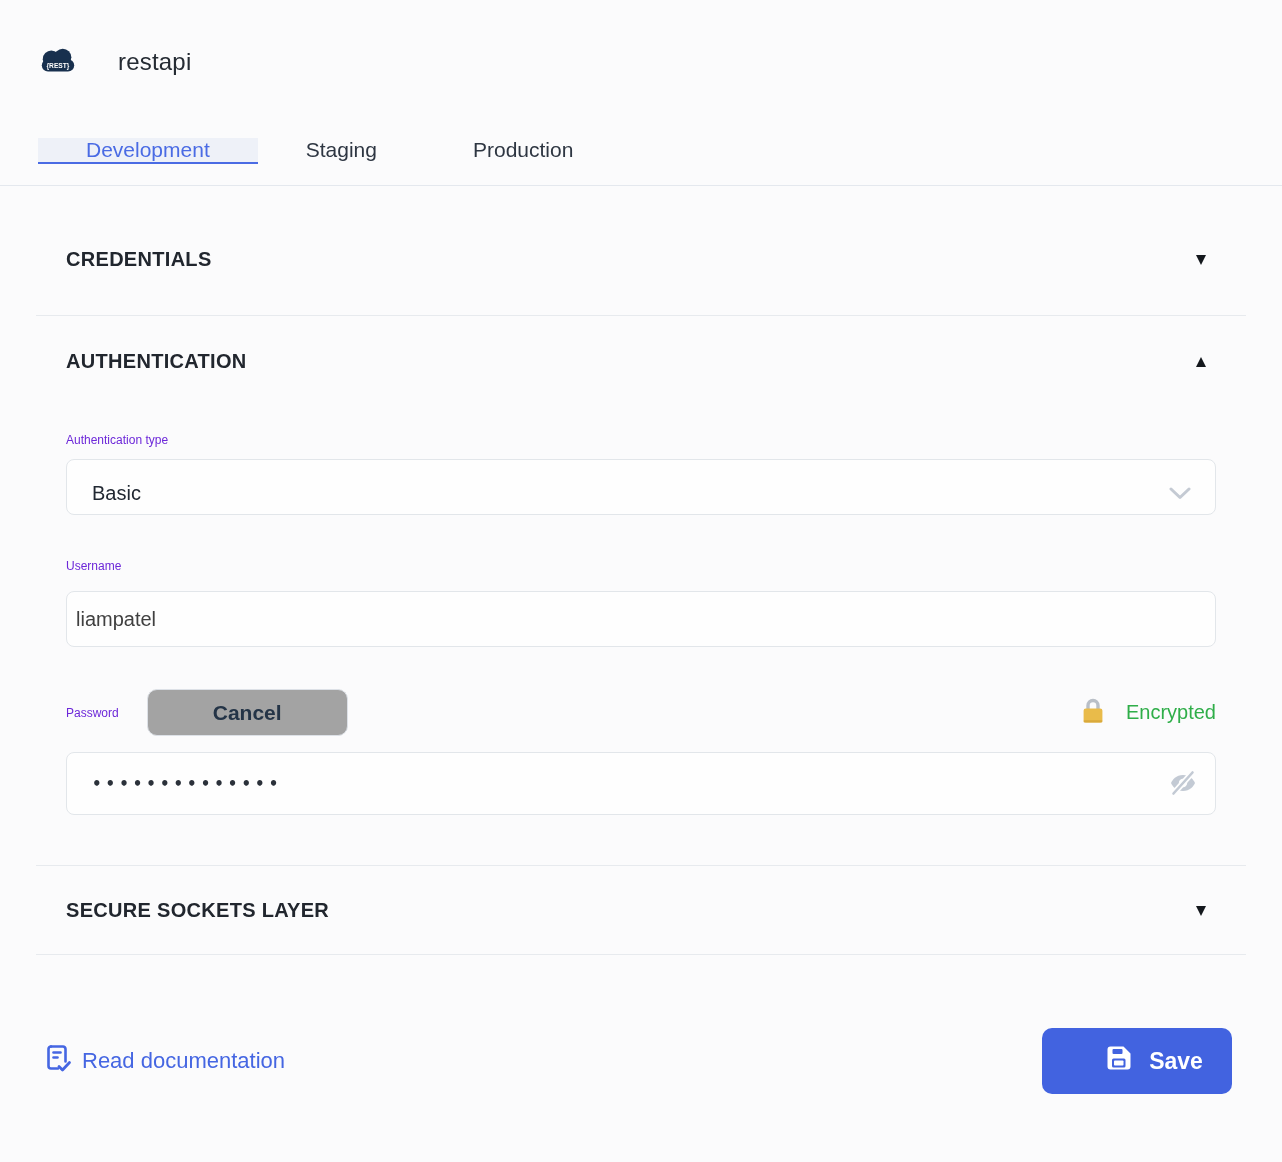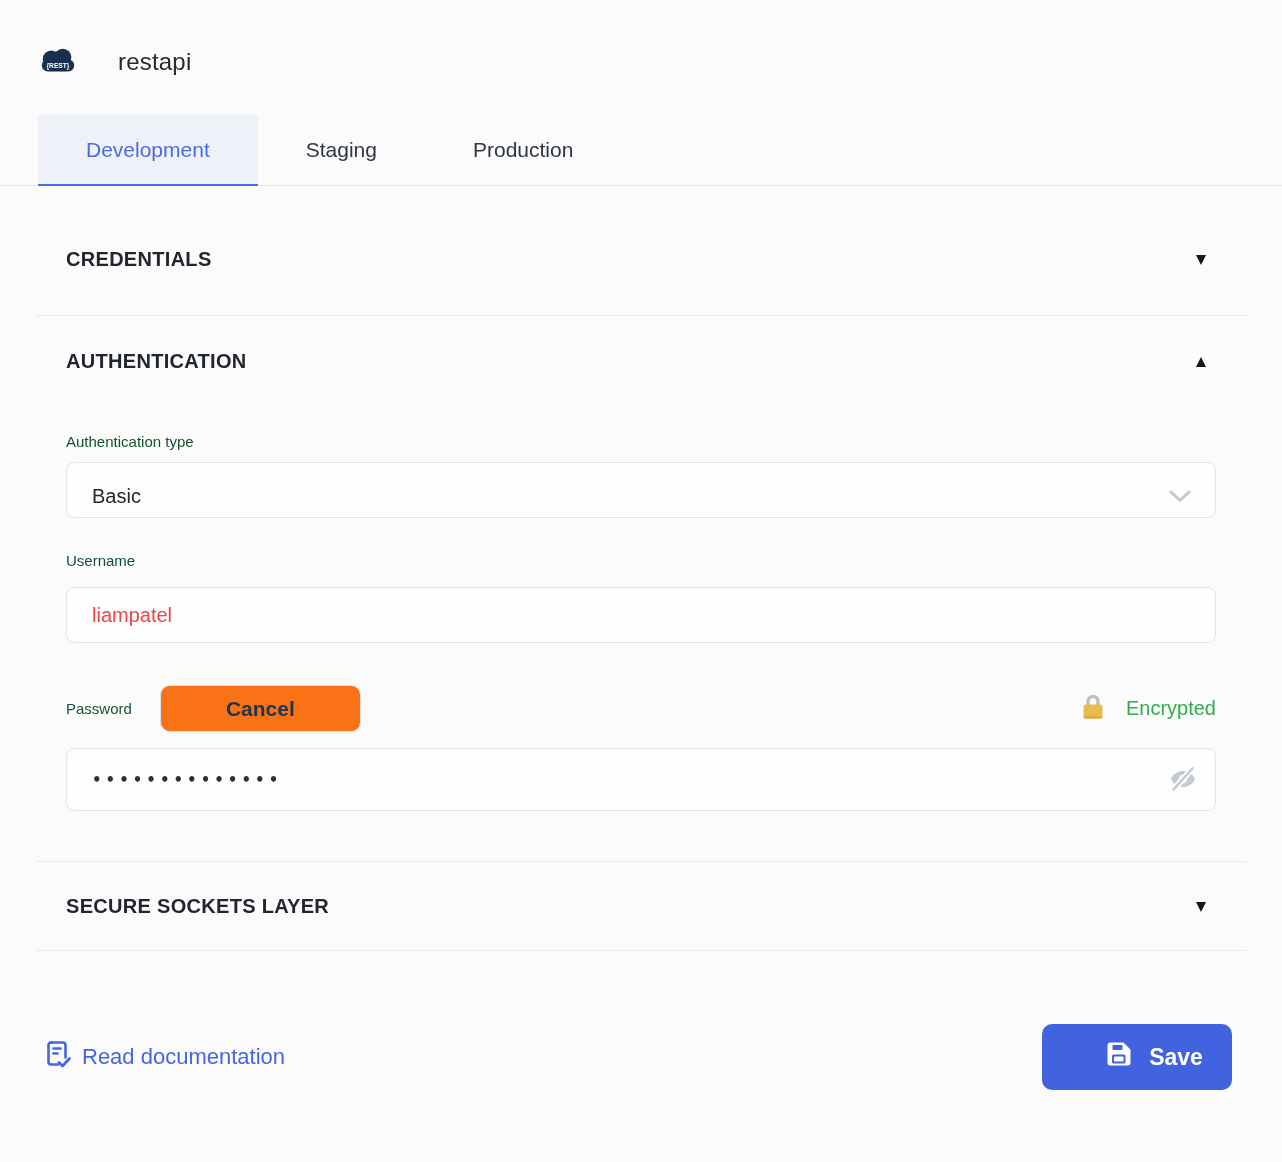--- a/index.html
+++ b/index.html
@@ -24,20 +24,21 @@
     letter-spacing: 0.2px;
   }
 
   
   .tabs {
     display: flex;
     margin-top: 37px;
     border-bottom: 1px solid #e4e8ee;
     padding-left: 38px;
     height: 71px;
+    align-items: center;
   }
   .tab {
     display: flex; align-items: center; justify-content: center;
     padding: 0 48px;
     font-size: 21px;
     color: #2e3642;
     cursor: pointer;
     border-bottom: 2px solid transparent;
     margin-bottom: -1px;
     min-width: 160px;
@@ -73,59 +74,59 @@
   .caret-up {
     width: 0; height: 0;
     border-left: 5px solid transparent;
     border-right: 5px solid transparent;
     border-bottom: 10px solid #14181d;
   }
 
   
   .form-area { padding: 0 30px 50px 30px; }
   .field-label {
-    font-size: 15px; color: #14532d;
+    font-size: 12px; color: #6d28d9;
     margin-bottom: 14px;
   }
   .label-auth-type { margin-top: 60px; margin-bottom: 12px; }
-  .label-username { margin-top: 34px; margin-bottom: 18px; }
+  .label-username { margin-top: 44px; margin-bottom: 18px; }
 
   .select-box {
     position: relative;
     height: 56px; width: 100%;
     background: #fefefe;
     border: 1px solid #e2e6ea;
     border-radius: 8px;
     display: flex; align-items: center;
     padding: 13px 56px 0 25px;
     font-size: 20px; color: #212832;
     cursor: pointer;
   }
   .select-chevron { position: absolute; right: 24px; top: 22px; }
 
   .text-input {
     width: 100%; height: 56px;
     background: #fefefe;
     border: 1px solid #e2e6ea;
     border-radius: 8px;
-    padding: 0 25px;
-    font-size: 20px; color: #ef4444;
+    padding: 0 9px;
+    font-size: 20px; color: #404040;
     font-family: "Liberation Sans", sans-serif;
     outline: none;
   }
 
   .password-row {
     display: flex; align-items: center;
     margin-top: 42px;
   }
   .password-row .field-label { margin: 0; text-align: right; }
   .cancel-button {
     margin-left: 28px;
     width: 201px; height: 47px;
-    background: #f97316;
+    background: #a3a3a3;
     border: 1px solid #dde1e7;
     border-radius: 10px;
     font-size: 21px; font-weight: 700; color: #243447;
     font-family: "Liberation Sans", sans-serif;
     cursor: pointer;
   }
   .encrypted-badge {
     margin-left: auto;
     display: flex; align-items: center; gap: 21px;
   }

